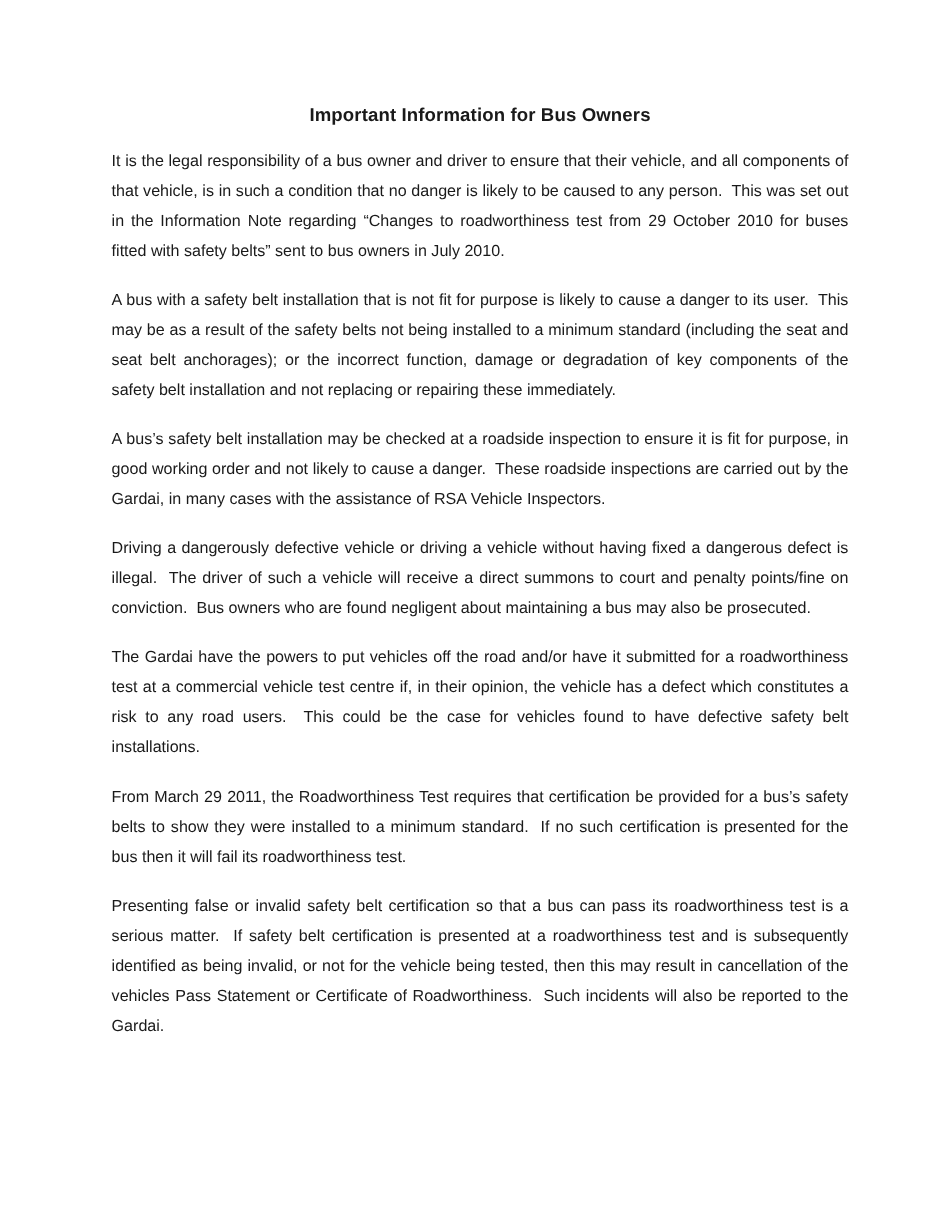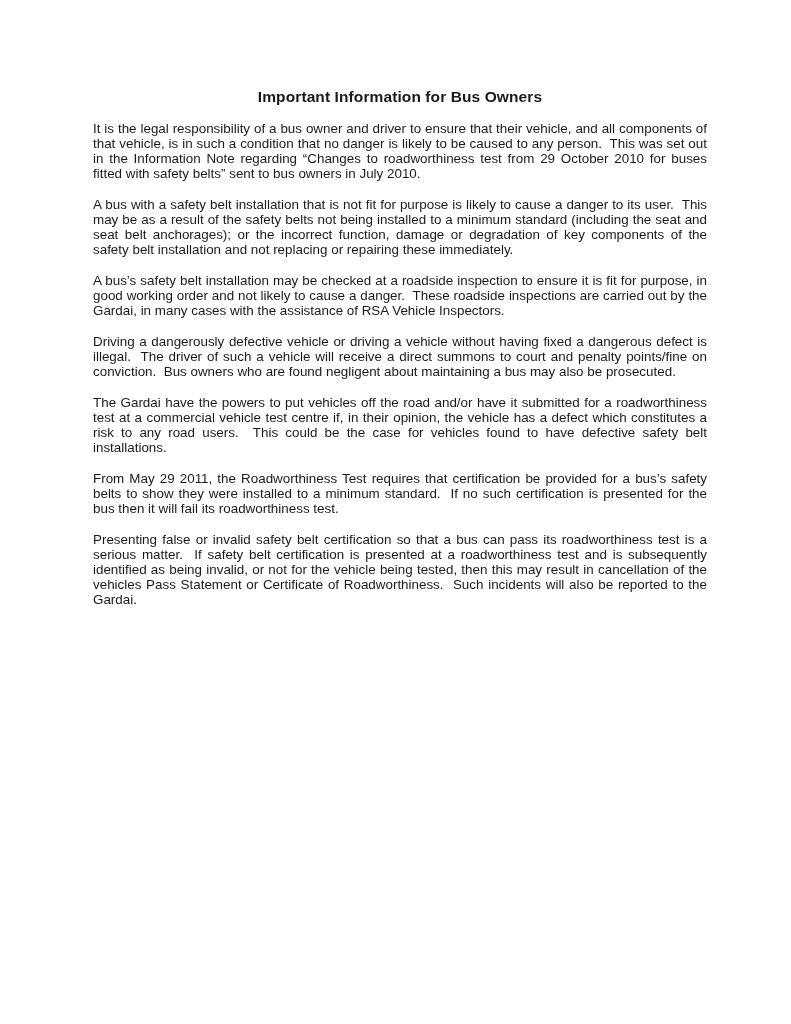--- a/index.html
+++ b/index.html
@@ -22,33 +22,33 @@
     margin: 0 0 15px 0;
     font-size: 15.5px;
     font-weight: 700;
     text-align: center;
     color: #1a1a1a;
     letter-spacing: 0.1px;
   }
   .para {
     margin: 0 0 16px 0;
     font-size: 13.4px;
-    line-height: 15px;
+    line-height: 25px;
     text-align: justify;
     white-space: pre-wrap;
     color: #1a1a1a;
   }
 </style>
 </head>
 <body>
 
 <div class="page">
   <h1 class="doc-title">Important Information for Bus Owners</h1>
   <div>
       <p class="para">It is the legal responsibility of a bus owner and driver to ensure that their vehicle, and all components of that vehicle, is in such a condition that no danger is likely to be caused to any person.  This was set out in the Information Note regarding “Changes to roadworthiness test from 29 October 2010 for buses fitted with safety belts” sent to bus owners in July 2010.</p>
       <p class="para">A bus with a safety belt installation that is not fit for purpose is likely to cause a danger to its user.  This may be as a result of the safety belts not being installed to a minimum standard (including the seat and seat belt anchorages); or the incorrect function, damage or degradation of key components of the safety belt installation and not replacing or repairing these immediately.</p>
       <p class="para">A bus’s safety belt installation may be checked at a roadside inspection to ensure it is fit for purpose, in good working order and not likely to cause a danger.  These roadside inspections are carried out by the Gardai, in many cases with the assistance of RSA Vehicle Inspectors.</p>
       <p class="para">Driving a dangerously defective vehicle or driving a vehicle without having fixed a dangerous defect is illegal.  The driver of such a vehicle will receive a direct summons to court and penalty points/fine on conviction.  Bus owners who are found negligent about maintaining a bus may also be prosecuted.</p>
       <p class="para">The Gardai have the powers to put vehicles off the road and/or have it submitted for a roadworthiness test at a commercial vehicle test centre if, in their opinion, the vehicle has a defect which constitutes a risk to any road users.  This could be the case for vehicles found to have defective safety belt installations.</p>
-      <p class="para">From May 29 2011, the Roadworthiness Test requires that certification be provided for a bus’s safety belts to show they were installed to a minimum standard.  If no such certification is presented for the bus then it will fail its roadworthiness test.</p>
+      <p class="para">From March 29 2011, the Roadworthiness Test requires that certification be provided for a bus’s safety belts to show they were installed to a minimum standard.  If no such certification is presented for the bus then it will fail its roadworthiness test.</p>
       <p class="para">Presenting false or invalid safety belt certification so that a bus can pass its roadworthiness test is a serious matter.  If safety belt certification is presented at a roadworthiness test and is subsequently identified as being invalid, or not for the vehicle being tested, then this may result in cancellation of the vehicles Pass Statement or Certificate of Roadworthiness.  Such incidents will also be reported to the Gardai.</p>
     </div>
 </div>
 
 </body></html>

